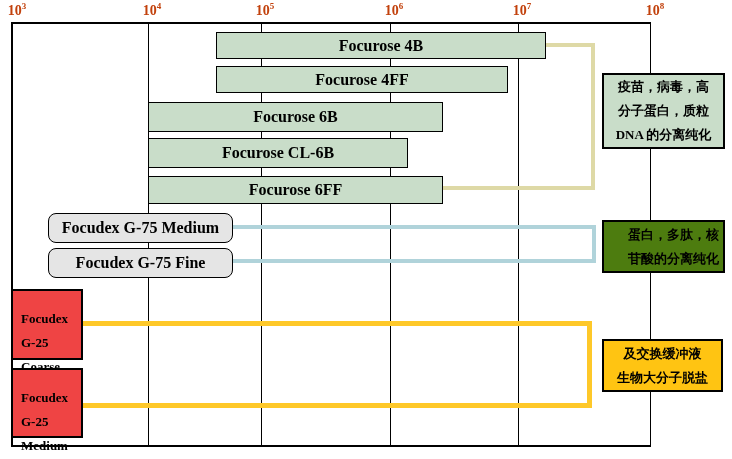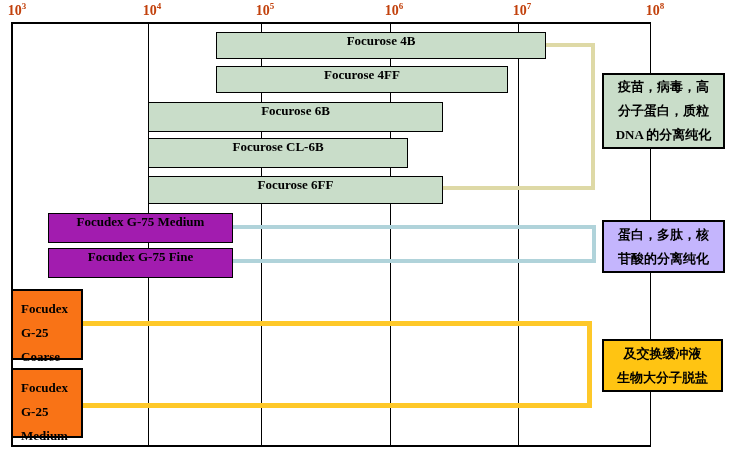--- a/index.html
+++ b/index.html
@@ -15,47 +15,47 @@
   .axis-line{position:absolute;background:#000;z-index:1;}
   .tick{
     position:absolute;top:1px;height:20px;
     transform:translateX(-50%);
     font-size:14px;font-weight:bold;color:#c2410c;white-space:nowrap;z-index:2;
   }
   .tick sup{font-size:9px;}
   
   .bar{
     position:absolute;z-index:4;
-    display:flex;align-items:flex-start;justify-content:center;
-    font-size:13px;font-weight:bold;color:#000;
+    display:flex;align-items:center;justify-content:center;
+    font-size:16px;font-weight:bold;color:#000;
     border:1px solid #000;box-sizing:border-box;white-space:nowrap;
   }
   .bar.green{background:#c9ddc9;}
-  .bar.blue{background:#a21caf;}
+  .bar.blue{background:#e5e5e5;border-radius:8px;}
   .gbox{
     position:absolute;z-index:4;
-    background:#f97316;border:2px solid #000;box-sizing:border-box;
+    background:#ef4444;border:2px solid #000;box-sizing:border-box;
     font-size:13px;font-weight:bold;color:#000;
-    padding:6px 0 0 8px;line-height:24px;
+    padding:16px 0 0 8px;line-height:24px;
   }
   
   .seg{position:absolute;z-index:3;}
   .seg.tan{background:#ded9a6;}
   .seg.lblue{background:#b0d3da;}
   .seg.gold{background:#fec829;}
   
   .note{
     position:absolute;z-index:5;
     border:2px solid #000;box-sizing:border-box;
     font-size:13px;font-weight:bold;color:#000;
     display:flex;flex-direction:column;justify-content:center;
     padding:0 4px;line-height:24px;text-align:center;white-space:nowrap;
   }
   .note.green{background:#c9ddc9;}
-  .note.blue{background:#c4b5fd;}
+  .note.blue{background:#4d7c0f;text-align:right;}
   .note.gold{background:#ffc412;}
 </style>
 </head>
 <body>
 
 <div class="chart">
 
   <div class="tick" style="left:17px"><span>10</span><sup>3</sup></div>
   <div class="tick" style="left:152px"><span>10</span><sup>4</sup></div>
   <div class="tick" style="left:265px"><span>10</span><sup>5</sup></div>

